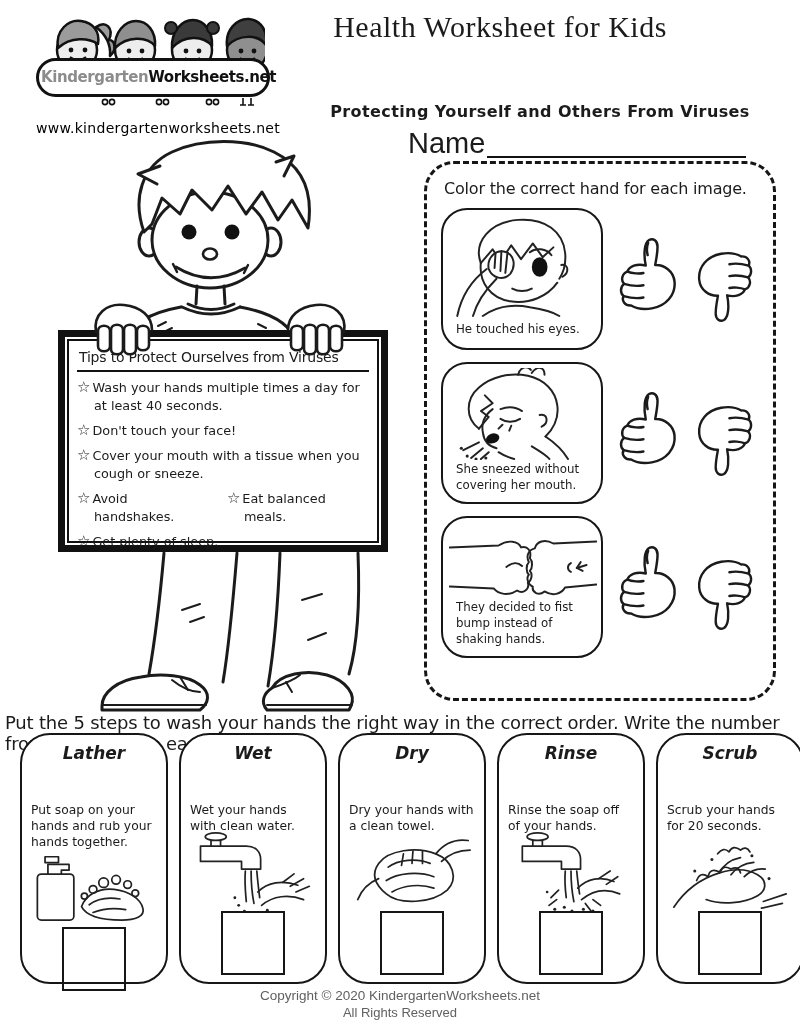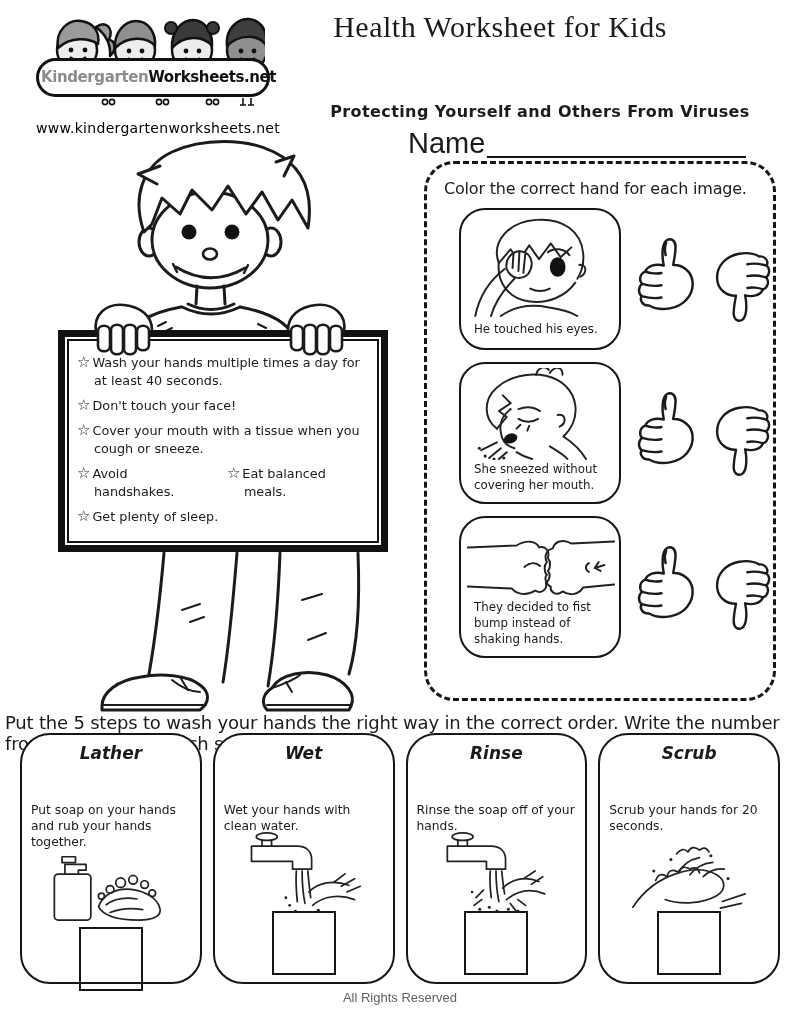--- a/index.html
+++ b/index.html
@@ -48,21 +48,21 @@
   .tip-star{font-size:15px;margin-right:2px;}
   .tip-pair{display:flex;gap:18px;padding-left:0;text-indent:0;}
   .tip-pair .half{padding-left:17px;text-indent:-17px;}
 
   
   .color-panel{
     position:absolute;left:424px;top:161px;width:352px;height:540px;box-sizing:border-box;
     border:3.5px dashed #161616;border-radius:30px;
   }
   .panel-instruction{font-size:16px;margin:15px 6px 2px 17px;letter-spacing:-0.2px;}
-  .scene-row{display:flex;align-items:center;margin:10px 0 12px 14px;justify-content:flex-end;}
+  .scene-row{display:flex;align-items:center;margin:10px 0 12px 14px;}
   .scene-card{
     width:162px;height:142px;box-sizing:border-box;border:2.5px solid #161616;
     border-radius:26px;position:relative;flex:none;background:#fff;
   }
   .scene-art{position:absolute;left:6px;top:4px;}
   .scene-caption{position:absolute;left:13px;right:8px;bottom:8px;font-size:11.8px;line-height:1.35;}
   .scene-caption.one-line{bottom:10px;}
   .thumbs{display:flex;gap:8px;margin-left:14px;align-items:flex-start;}
   .thumb-down-wrap{margin-top:17px;}
 
@@ -188,20 +188,21 @@
 
     <circle cx="149" cy="92" r="7.5" fill="#111"></circle>
     <circle cx="192" cy="92" r="7.5" fill="#111"></circle>
     <ellipse cx="170" cy="114" rx="7" ry="5.5" fill="none" stroke="#1b1b1b" stroke-width="2.6"></ellipse>
     <path d="M136,127 Q170,148 205,128" fill="none" stroke="#1b1b1b" stroke-width="3" stroke-linecap="round"></path>
     <path d="M133,124 l4,8 M208,125 l-4,8" fill="none" stroke="#1b1b1b" stroke-width="2.4" stroke-linecap="round"></path>
   </svg>
 
   <div class="sign">
     <div class="sign-inner">
+      <div class="sign-title">Tips to Protect Ourselves from Viruses</div>
       <div class="tip-row"><span class="tip-star">☆</span><span>Wash your hands multiple times a day for at least 40 seconds.</span></div>
       <div class="tip-row"><span class="tip-star">☆</span><span>Don't touch your face!</span></div>
       <div class="tip-row"><span class="tip-star">☆</span><span>Cover your mouth with a tissue when you cough or sneeze.</span></div>
       <div class="tip-row tip-pair">
         <span class="half"><span class="tip-star">☆</span><span>Avoid handshakes.</span></span>
         <span class="half"><span class="tip-star">☆</span><span>Eat balanced meals.</span></span>
       </div>
       <div class="tip-row"><span class="tip-star">☆</span><span>Get plenty of sleep.</span></div>
     </div>
   </div>
@@ -400,20 +401,36 @@
               <circle cx="56" cy="86" r="1.5"></circle>
               <circle cx="80" cy="85" r="1.5"></circle>
               <circle cx="46" cy="72" r="1.5"></circle>
             </g>
         </g>
       </svg>
     </div>
     <div class="answer-square"></div>
   </div>
 
+  <div class="step-card">
+    <div class="step-title">Dry</div>
+    <div class="step-desc">Dry your hands with a clean towel.</div>
+    <div class="step-art">
+      <svg width="126" height="80" viewBox="0 0 130 84">
+        <g stroke="#222" stroke-width="1.8" fill="none" stroke-linecap="round" stroke-linejoin="round">
+          <path d="M30,34 C40,20 70,16 90,24 C108,31 114,50 102,62 C86,76 52,78 38,66 C26,56 22,45 30,34 Z"></path>
+          <path d="M40,38 C50,30 70,28 84,34 M38,52 C50,44 72,42 88,48 M44,64 C56,57 74,55 88,60"></path>
+          <path d="M56,24 L54,36 M66,21 L65,34 M76,21 L76,34"></path>
+          <path d="M90,24 C98,14 110,8 124,10 M96,32 C104,24 114,20 126,20"></path>
+          <path d="M30,50 C20,54 12,62 8,72"></path>
+        </g>
+      </svg>
+    </div>
+    <div class="answer-square"></div>
+  </div>
 
   <div class="step-card">
     <div class="step-title">Rinse</div>
     <div class="step-desc">Rinse the soap off of your hands.</div>
     <div class="step-art">
       <svg width="126" height="84" viewBox="0 0 130 88">
         <g stroke="#222" stroke-width="1.8" fill="none" stroke-linecap="round" stroke-linejoin="round">
           <ellipse cx="30" cy="8" rx="11" ry="4"></ellipse>
           <path d="M25,12 V18 M35,12 V18"></path>
           <path d="M14,18 H60 C70,18 75,24 75,32 V42 H55 V34 H14 Z"></path>
@@ -454,14 +471,15 @@
             </g>
         </g>
       </svg>
     </div>
     <div class="answer-square"></div>
   </div>
 
 </div>
 
 <div class="footer">
+  <div class="footer-line1">Copyright © 2020 KindergartenWorksheets.net</div>
   <div class="footer-line2">All Rights Reserved</div>
 </div>
 
 </body></html>

